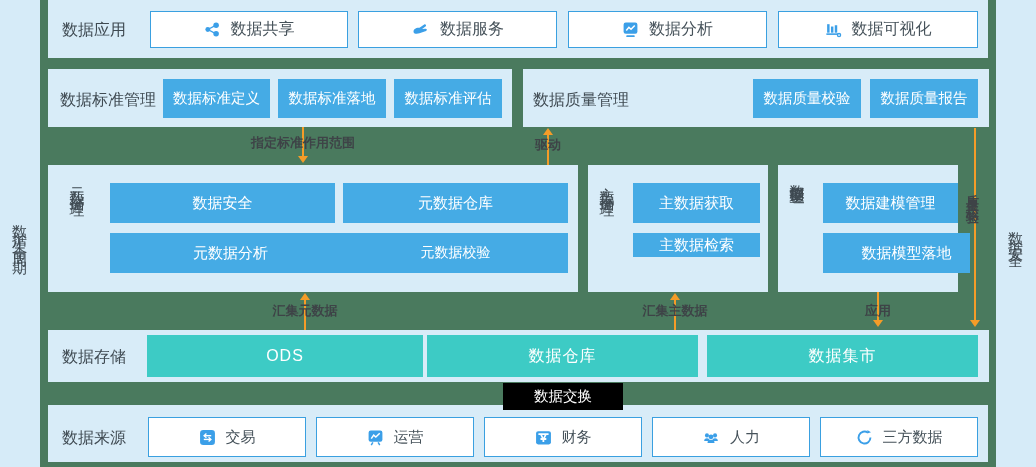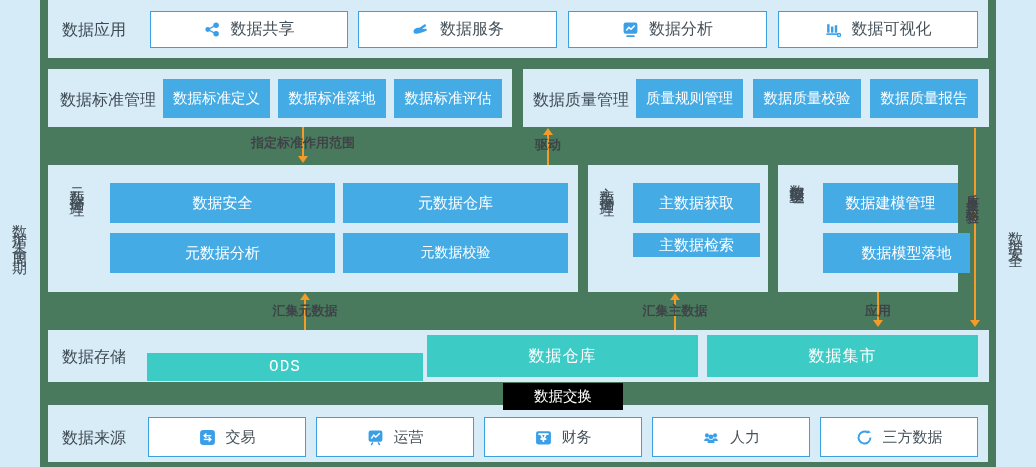--- a/index.html
+++ b/index.html
@@ -104,48 +104,47 @@
 
   <div class="panel" style="left:48px;top:69px;width:464px;height:58px;">
     <div class="row-label" style="left:12px;top:21px;">数据标准管理</div>
     <div class="btn-blue" style="left:115px;top:10px;width:107px;height:39px;">数据标准定义</div>
     <div class="btn-blue" style="left:230px;top:10px;width:108px;height:39px;">数据标准落地</div>
     <div class="btn-blue" style="left:346px;top:10px;width:108px;height:39px;">数据标准评估</div>
   </div>
 
   <div class="panel" style="left:523px;top:69px;width:466px;height:58px;">
     <div class="row-label" style="left:10px;top:21px;">数据质量管理</div>
-    <div class="btn-blue" style="left:113px;top:10px;width:107px;height:39px;">质量规则管理</div>
     <div class="btn-blue" style="left:230px;top:10px;width:108px;height:39px;">数据质量校验</div>
     <div class="btn-blue" style="left:347px;top:10px;width:108px;height:39px;">数据质量报告</div>
   </div>
 
   <div class="panel" style="left:48px;top:165px;width:530px;height:127px;">
     <div class="panel-vlabel" style="left:22px;top:10px;">元数据管理</div>
     <div class="btn-blue" style="left:62px;top:18px;width:225px;height:40px;font-size:15px;">数据安全</div>
     <div class="btn-blue" style="left:295px;top:18px;width:225px;height:40px;font-size:15px;">元数据仓库</div>
-    <div class="btn-blue" style="left:62px;top:68px;width:225px;height:40px;font-size:15px;">元数据分析</div>
+    <div class="btn-blue" style="left:62px;top:68px;width:225px;height:40px;font-size:15px;padding-left:8px;">元数据分析</div>
     <div class="btn-blue" style="left:295px;top:68px;width:225px;height:40px;font-size:14px;">元数据校验</div>
   </div>
 
   <div class="panel" style="left:588px;top:165px;width:180px;height:127px;">
     <div class="panel-vlabel" style="left:12px;top:10px;">主数据管理</div>
     <div class="btn-blue" style="left:45px;top:18px;width:127px;height:40px;font-size:15px;">主数据获取</div>
     <div class="btn-blue" style="left:45px;top:68px;width:127px;height:24px;font-size:15px;">主数据检索</div>
   </div>
 
   <div class="panel" style="left:778px;top:165px;width:180px;height:127px;">
     <div class="panel-vlabel" style="left:12px;top:8px;letter-spacing:1px;">数据模型管理</div>
     <div class="btn-blue" style="left:45px;top:18px;width:135px;height:40px;font-size:15px;">数据建模管理</div>
     <div class="btn-blue" style="left:45px;top:68px;width:127px;height:40px;font-size:15px;padding-left:20px;">数据模型落地</div>
   </div>
 
   <div class="panel" style="left:48px;top:330px;width:941px;height:52px;">
     <div class="row-label" style="left:14px;top:17px;">数据存储</div>
-    <div class="btn-teal" style="left:99px;top:23px;width:276px;height:28px;font-family:Liberation Mono, monospace;">ODS</div>
+    <div class="btn-teal" style="left:99px;top:5px;width:276px;height:42px;">ODS</div>
     <div class="btn-teal" style="left:379px;top:5px;width:271px;height:42px;">数据仓库</div>
     <div class="btn-teal" style="left:659px;top:5px;width:271px;height:42px;">数据集市</div>
   </div>
 
   <div class="badge" style="left:503px;top:383px;width:120px;height:27px;">数据交换</div>
 
   <div class="panel" style="left:48px;top:405px;width:940px;height:57px;">
     <div class="row-label" style="left:14px;top:23px;">数据来源</div>
     <div class="btn-white" style="left:100px;top:12px;width:158px;height:40px;font-size:15px;">
       <span class="icon">

